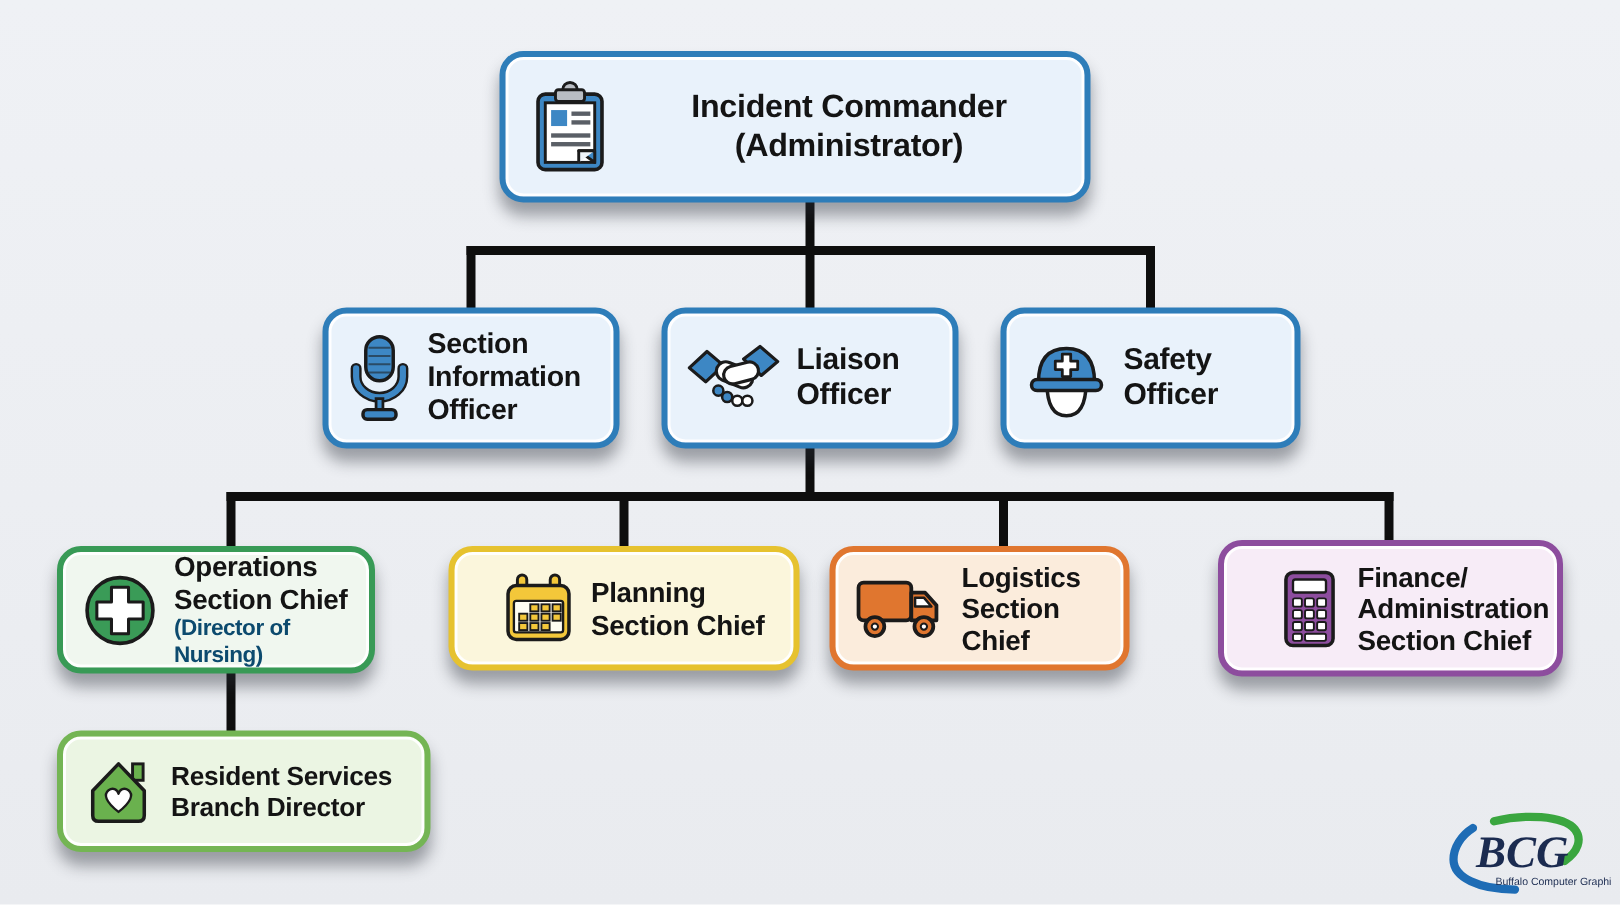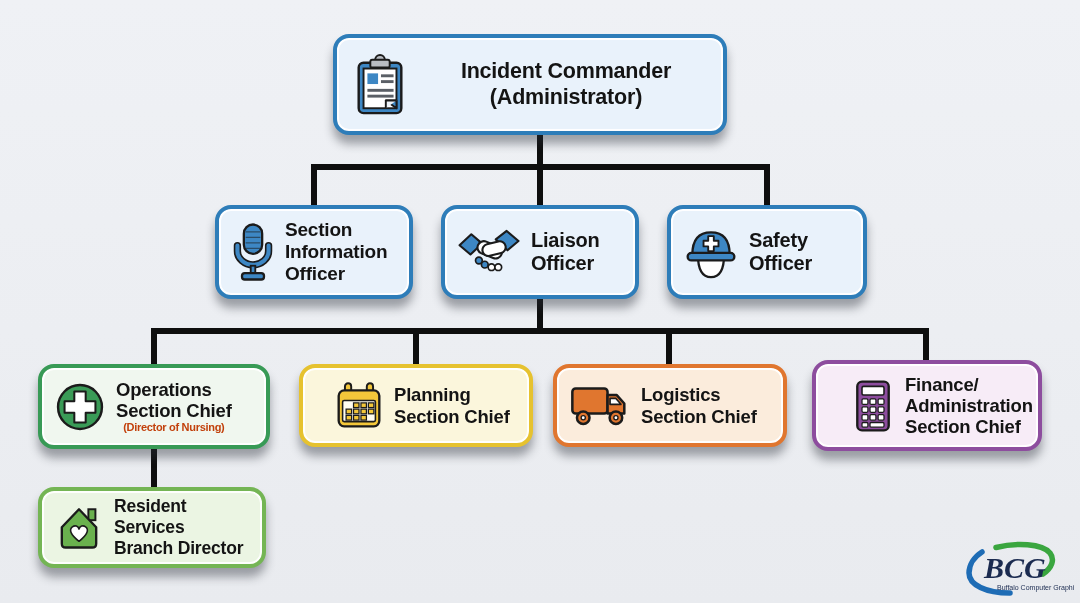--- a/index.html
+++ b/index.html
@@ -24,21 +24,21 @@
   .label{
     font-weight:bold;color:#141414;white-space:pre-line;
     line-height:1.17;letter-spacing:-0.2px;
   }
   .label.center{flex:1;text-align:center;}
   .fs21{font-size:21.5px;}
   .fs20{font-size:20px;}
   .fs19{font-size:19px;}
   .fs18{font-size:18.5px;line-height:1.15;}
   .fs17{font-size:17.5px;line-height:1.2;}
-  .sublabel{font-weight:bold;color:#c2410c;font-size:11px;letter-spacing:-0.3px;line-height:1.2;text-align:center;}
+  .sublabel{font-weight:bold;color:#0c4a6e;font-size:15px;letter-spacing:-0.3px;line-height:1.2;}
   .icon{flex:0 0 auto;}
 </style>
 </head>
 <body>
 
 <div id="stage">
 
   <div class="line" style="left:537px;top:133px;width:6px;height:74px"></div>
   <div class="line" style="left:311px;top:164px;width:459px;height:6px"></div>
   <div class="line" style="left:311px;top:164px;width:6px;height:45px"></div>
@@ -102,21 +102,21 @@
     <svg class="icon" width="56" height="62" viewBox="0 0 60 66">
       <path d="M16,36 Q16,60 30,60 Q44,60 44,36 Z" fill="#ffffff" stroke="#1b1b1b" stroke-width="2.5"></path>
       <path d="M10,36 Q10,12 30,12 Q50,12 50,36 Z" fill="#3d87c4" stroke="#1b1b1b" stroke-width="2.5"></path>
       <rect x="5" y="34" width="50" height="8" rx="4" fill="#3d87c4" stroke="#1b1b1b" stroke-width="2.5"></rect>
       <path d="M27,16 h6 v5 h5 v6 h-5 v5 h-6 v-5 h-5 v-6 h5 Z" fill="#ffffff" stroke="#1b1b1b" stroke-width="2" stroke-linejoin="round"></path>
     </svg>
     <div class="label fs20">Safety
 Officer</div>
   </div>
 
-  <div class="node green" style="left:38px;top:364px;width:232px;height:85px">
+  <div class="node green" style="left:38px;top:364px;width:212px;height:85px">
     <svg class="icon" width="52" height="52" viewBox="0 0 64 64">
       <circle cx="32" cy="32" r="27" fill="#3a9b57" stroke="#1b1b1b" stroke-width="3"></circle>
       <path d="M25,13 h14 v12 h12 v14 h-12 v12 h-14 v-12 h-12 v-14 h12 Z" fill="#ffffff" stroke="#1b1b1b" stroke-width="2.5" stroke-linejoin="round"></path>
     </svg>
     <div>
       <div class="label fs18">Operations
 Section Chief</div>
       <div class="sublabel">(Director of Nursing)</div>
     </div>
   </div>
@@ -137,21 +137,21 @@
           <rect x="44" y="37" width="7" height="6"></rect>
         <rect x="15.5" y="45" width="7" height="6"></rect>
           <rect x="25" y="45" width="7" height="6"></rect>
           <rect x="34.5" y="45" width="7" height="6"></rect>
       </g>
     </svg>
     <div class="label fs18">Planning
 Section Chief</div>
   </div>
 
-  <div class="node orange" style="left:553px;top:364px;width:234px;height:83px">
+  <div class="node orange" style="left:553px;top:364px;width:200px;height:83px">
     <svg class="icon" width="62" height="48" viewBox="0 0 74 54">
       <rect x="4" y="6" width="42" height="30" rx="4" fill="#e0762f" stroke="#1b1b1b" stroke-width="3"></rect>
       <path d="M46,14 h11 l9,10 v12 h-20 Z" fill="#e0762f" stroke="#1b1b1b" stroke-width="3" stroke-linejoin="round"></path>
       <path d="M49,18 h7 l6,7 h-13 Z" fill="#ffffff" stroke="#1b1b1b" stroke-width="2" stroke-linejoin="round"></path>
       <circle cx="17" cy="41" r="7.5" fill="#e0762f" stroke="#1b1b1b" stroke-width="3"></circle>
       <circle cx="17" cy="41" r="2.5" fill="#ffffff" stroke="#1b1b1b" stroke-width="1.6"></circle>
       <circle cx="56" cy="41" r="7.5" fill="#e0762f" stroke="#1b1b1b" stroke-width="3"></circle>
       <circle cx="56" cy="41" r="2.5" fill="#ffffff" stroke="#1b1b1b" stroke-width="1.6"></circle>
     </svg>
     <div class="label fs18">Logistics
@@ -174,21 +174,21 @@
           <rect x="34.5" y="46" width="7.5" height="7" rx="1.5"></rect>
         <rect x="14" y="56" width="7.5" height="6" rx="1.5"></rect>
           <rect x="24.2" y="56" width="17.8" height="6" rx="1.5"></rect>
       </g>
     </svg>
     <div class="label fs18">Finance/
 Administration
 Section Chief</div>
   </div>
 
-  <div class="node lgreen" style="left:38px;top:487px;width:228px;height:81px">
+  <div class="node lgreen" style="left:38px;top:487px;width:249px;height:81px">
     <svg class="icon" width="50" height="52" viewBox="0 0 64 66">
       <rect x="44" y="9" width="9" height="14" fill="#6ab14e" stroke="#1b1b1b" stroke-width="2.5"></rect>
       <path d="M10,32 L32,9 L54,32 L54,53 Q54,58 49,58 L15,58 Q10,58 10,53 Z" fill="#6ab14e" stroke="#1b1b1b" stroke-width="3" stroke-linejoin="round"></path>
       <path d="M32,50 C21,41.5 19,35 23.5,31.5 C27,29 31,30.5 32,34.5 C33,30.5 37,29 40.5,31.5 C45,35 43,41.5 32,50 Z" fill="#ffffff" stroke="#1b1b1b" stroke-width="2" stroke-linejoin="round"></path>
     </svg>
     <div class="label fs17">Resident Services
 Branch Director</div>
   </div>
 
   <svg width="118" height="58" viewBox="0 0 118 58" style="position:absolute;left:956px;top:541px">

